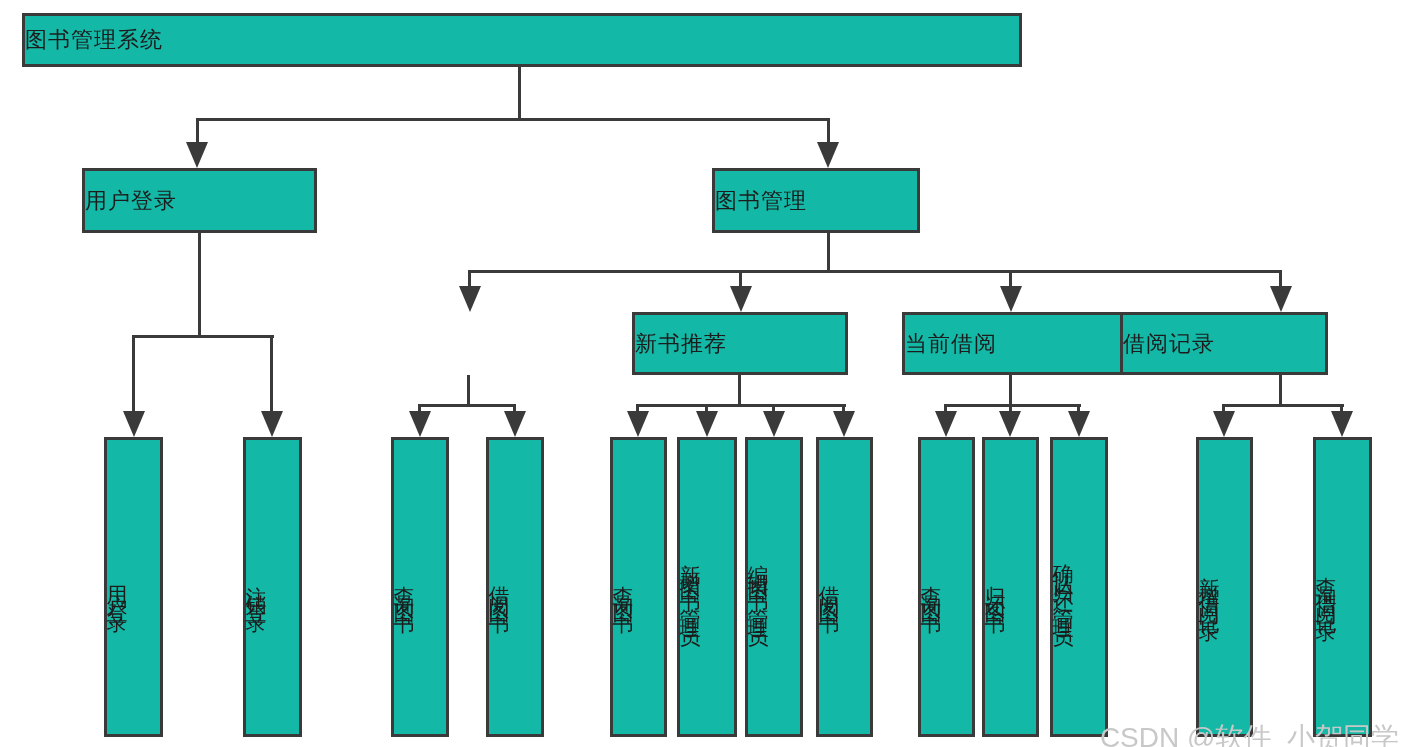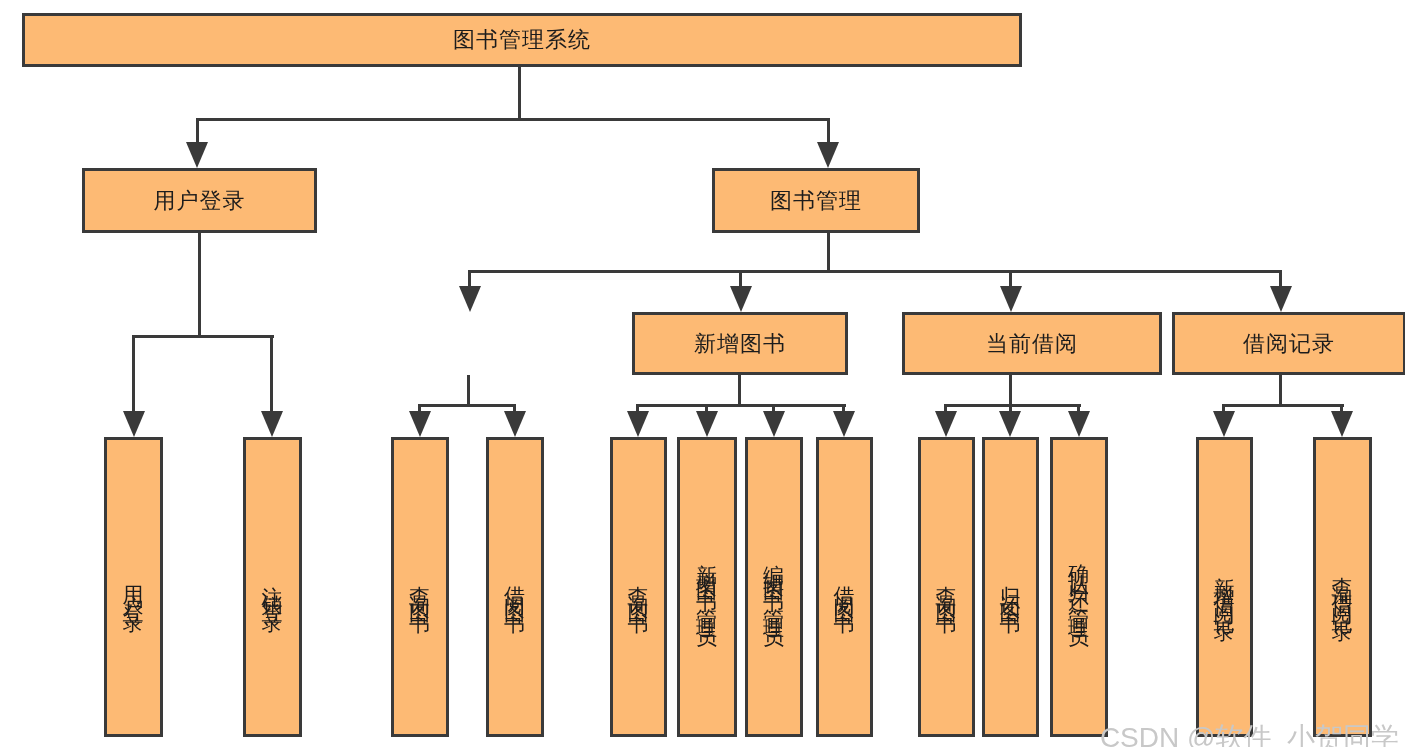--- a/index.html
+++ b/index.html
@@ -1,22 +1,22 @@
 <!DOCTYPE html>
 <html><head>
 <meta charset="utf-8">
 <style>
   html,body{margin:0;padding:0;background:#ffffff;}
   #stage{
     position:relative;width:1405px;height:747px;background:#ffffff;overflow:hidden;
     font-family:"Liberation Sans","DejaVu Sans",sans-serif;color:#1c1c1c;
   }
   .node{
-    position:absolute;box-sizing:border-box;background:#fdba74;
-    border:3px solid #3a3a3a;display:flex;align-items:center;justify-content:center;
+    position:absolute;box-sizing:border-box;background:#14b8a6;
+    border:3px solid #3a3a3a;display:flex;align-items:center;
   }
   .node.h span{font-size:22px;letter-spacing:1px;white-space:nowrap;}
   .node.v span{
     writing-mode:vertical-rl;text-orientation:mixed;
     font-size:21px;line-height:1;letter-spacing:9px;white-space:nowrap;
   }
   .vline,.hline{position:absolute;background:#3a3a3a;}
   .vline{width:3px;}
   .hline{height:3px;}
   .arrow{
@@ -64,26 +64,26 @@
   <div class="vline" style="left:468px;top:270px;height:20px"></div>
   <div class="vline" style="left:739px;top:270px;height:20px"></div>
   <div class="vline" style="left:1009px;top:270px;height:20px"></div>
   <div class="vline" style="left:1279px;top:270px;height:20px"></div>
   <div class="arrow" style="left:459px;top:286px"></div>
   <div class="arrow" style="left:730px;top:286px"></div>
   <div class="arrow" style="left:1000px;top:286px"></div>
   <div class="arrow" style="left:1270px;top:286px"></div>
 
   <div class="node h" style="left:632px;top:312px;width:216px;height:63px">
-    <span>新增图书</span>
+    <span>新书推荐</span>
   </div>
   <div class="node h" style="left:902px;top:312px;width:260px;height:63px">
     <span>当前借阅</span>
   </div>
-  <div class="node h" style="left:1172px;top:312px;width:234px;height:63px">
+  <div class="node h" style="left:1120px;top:312px;width:208px;height:63px">
     <span>借阅记录</span>
   </div>
 
   <div class="vline" style="left:467px;top:375px;height:31px"></div>
   <div class="hline" style="left:418px;top:404px;width:98px"></div>
   <div class="vline" style="left:418px;top:404px;height:11px"></div>
   <div class="vline" style="left:513px;top:404px;height:11px"></div>
   <div class="arrow" style="left:409px;top:411px"></div>
   <div class="arrow" style="left:504px;top:411px"></div>
 

